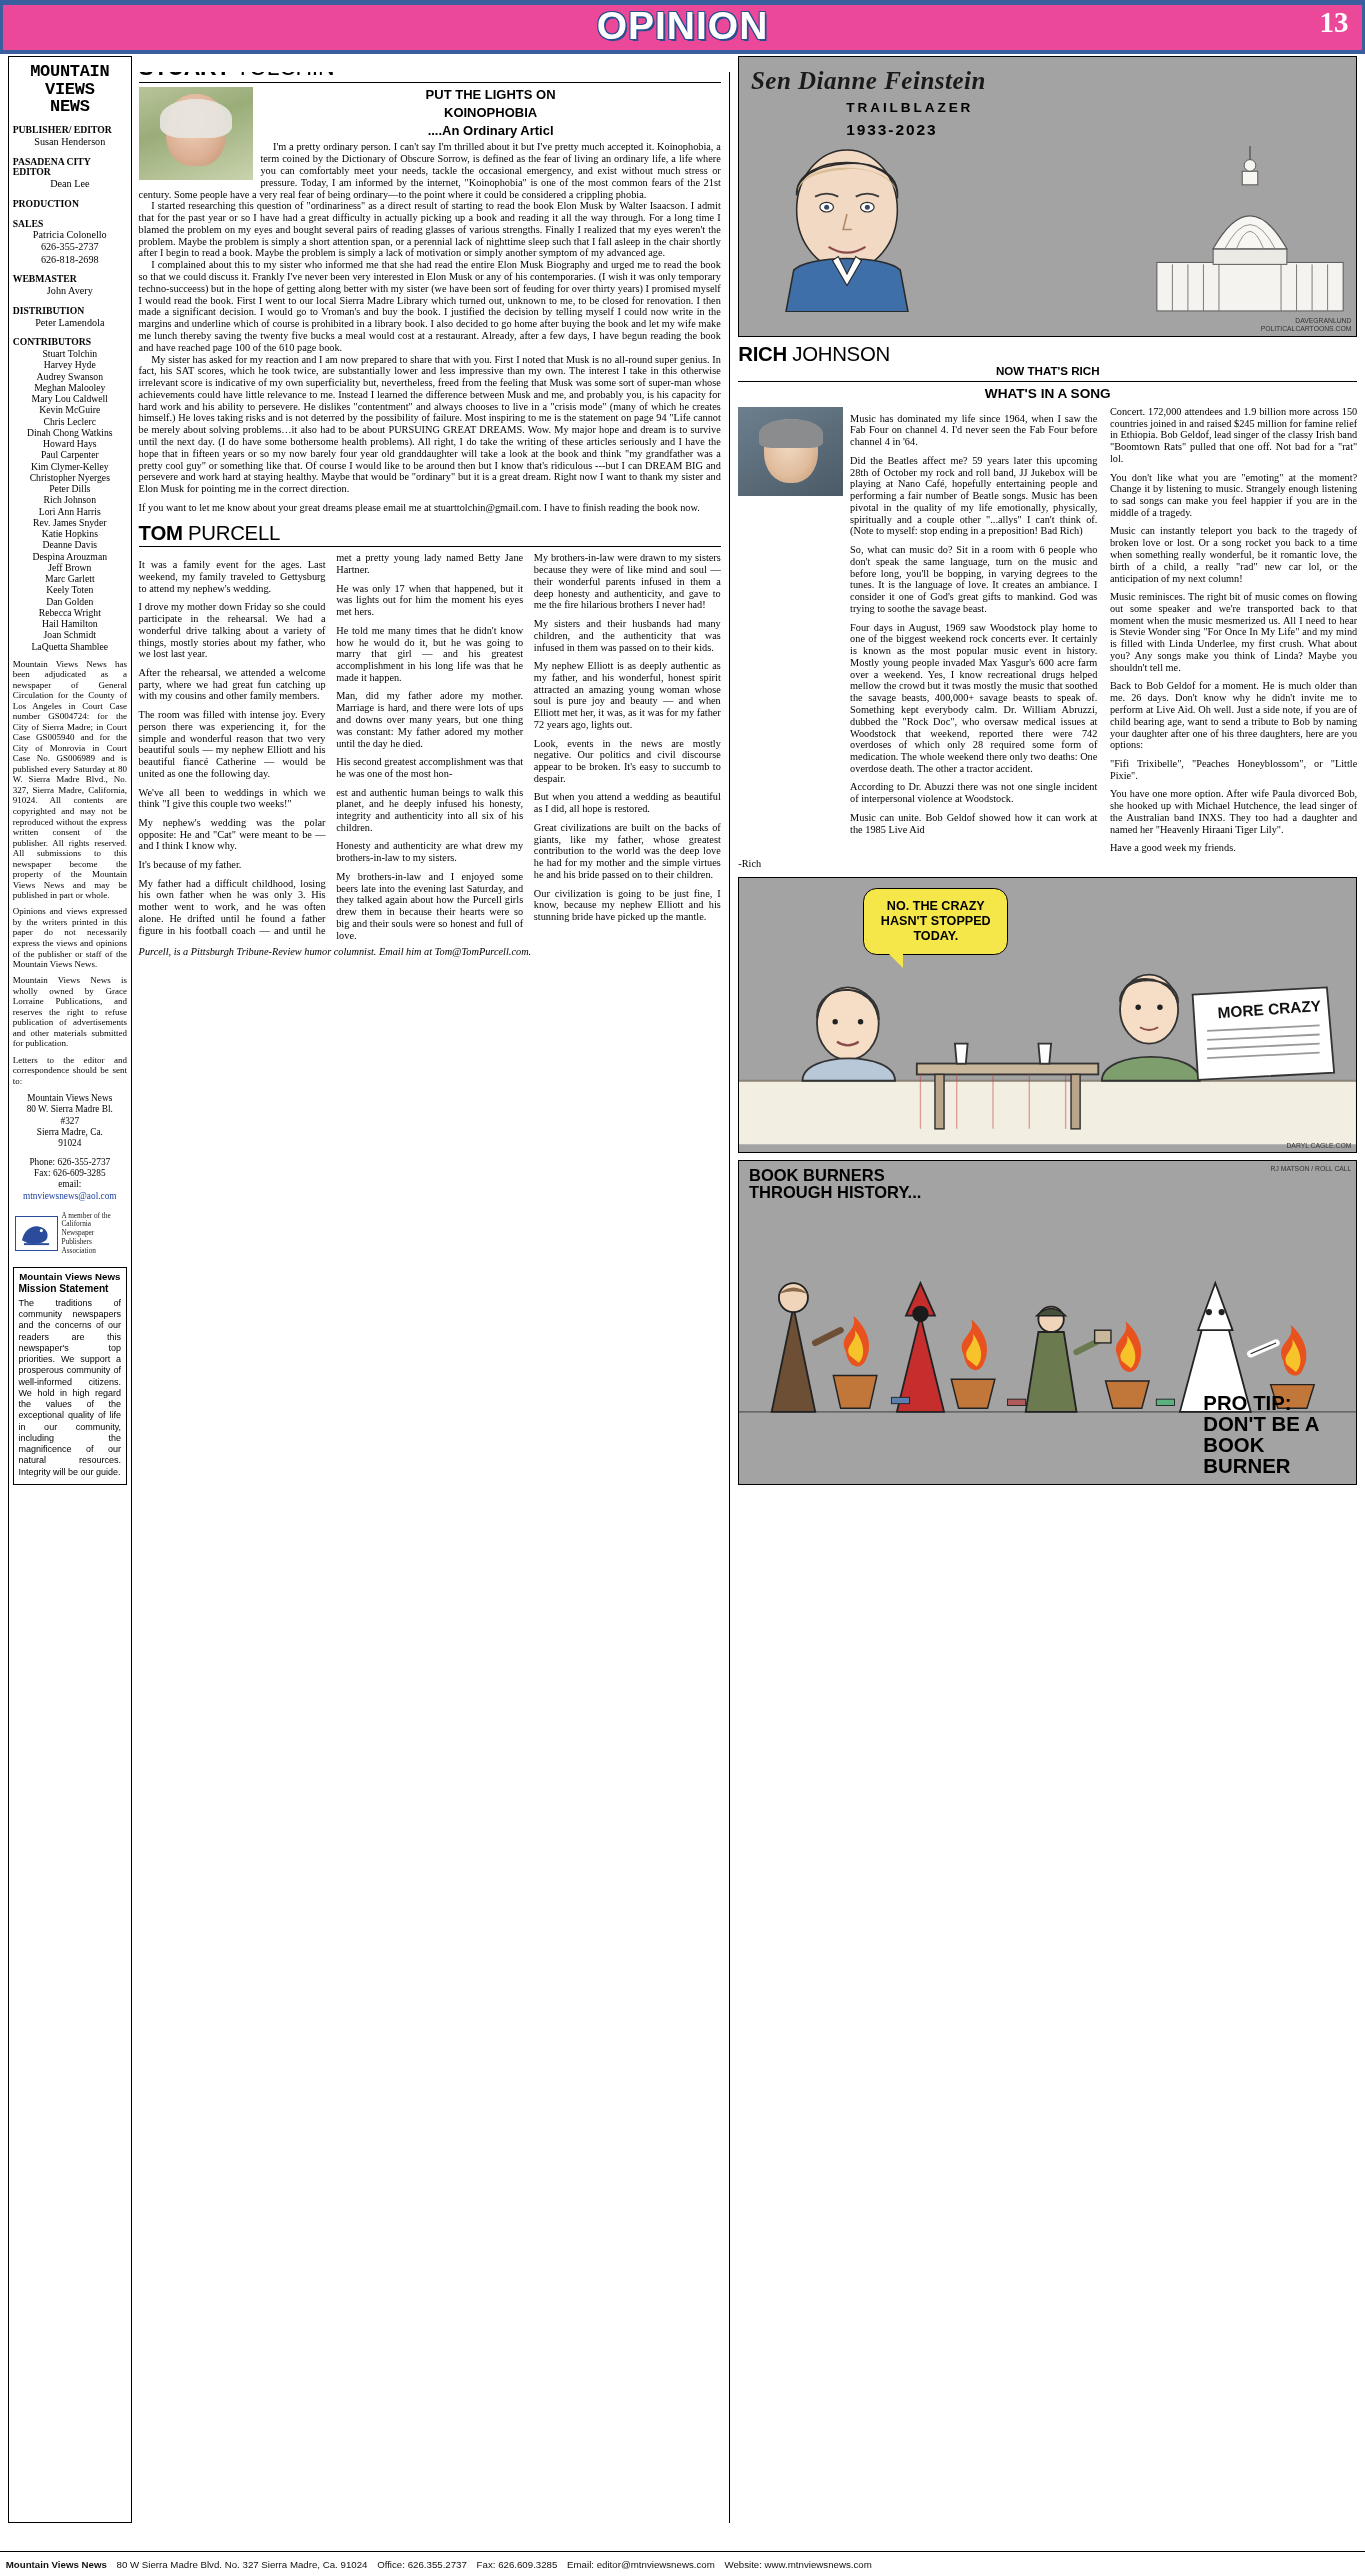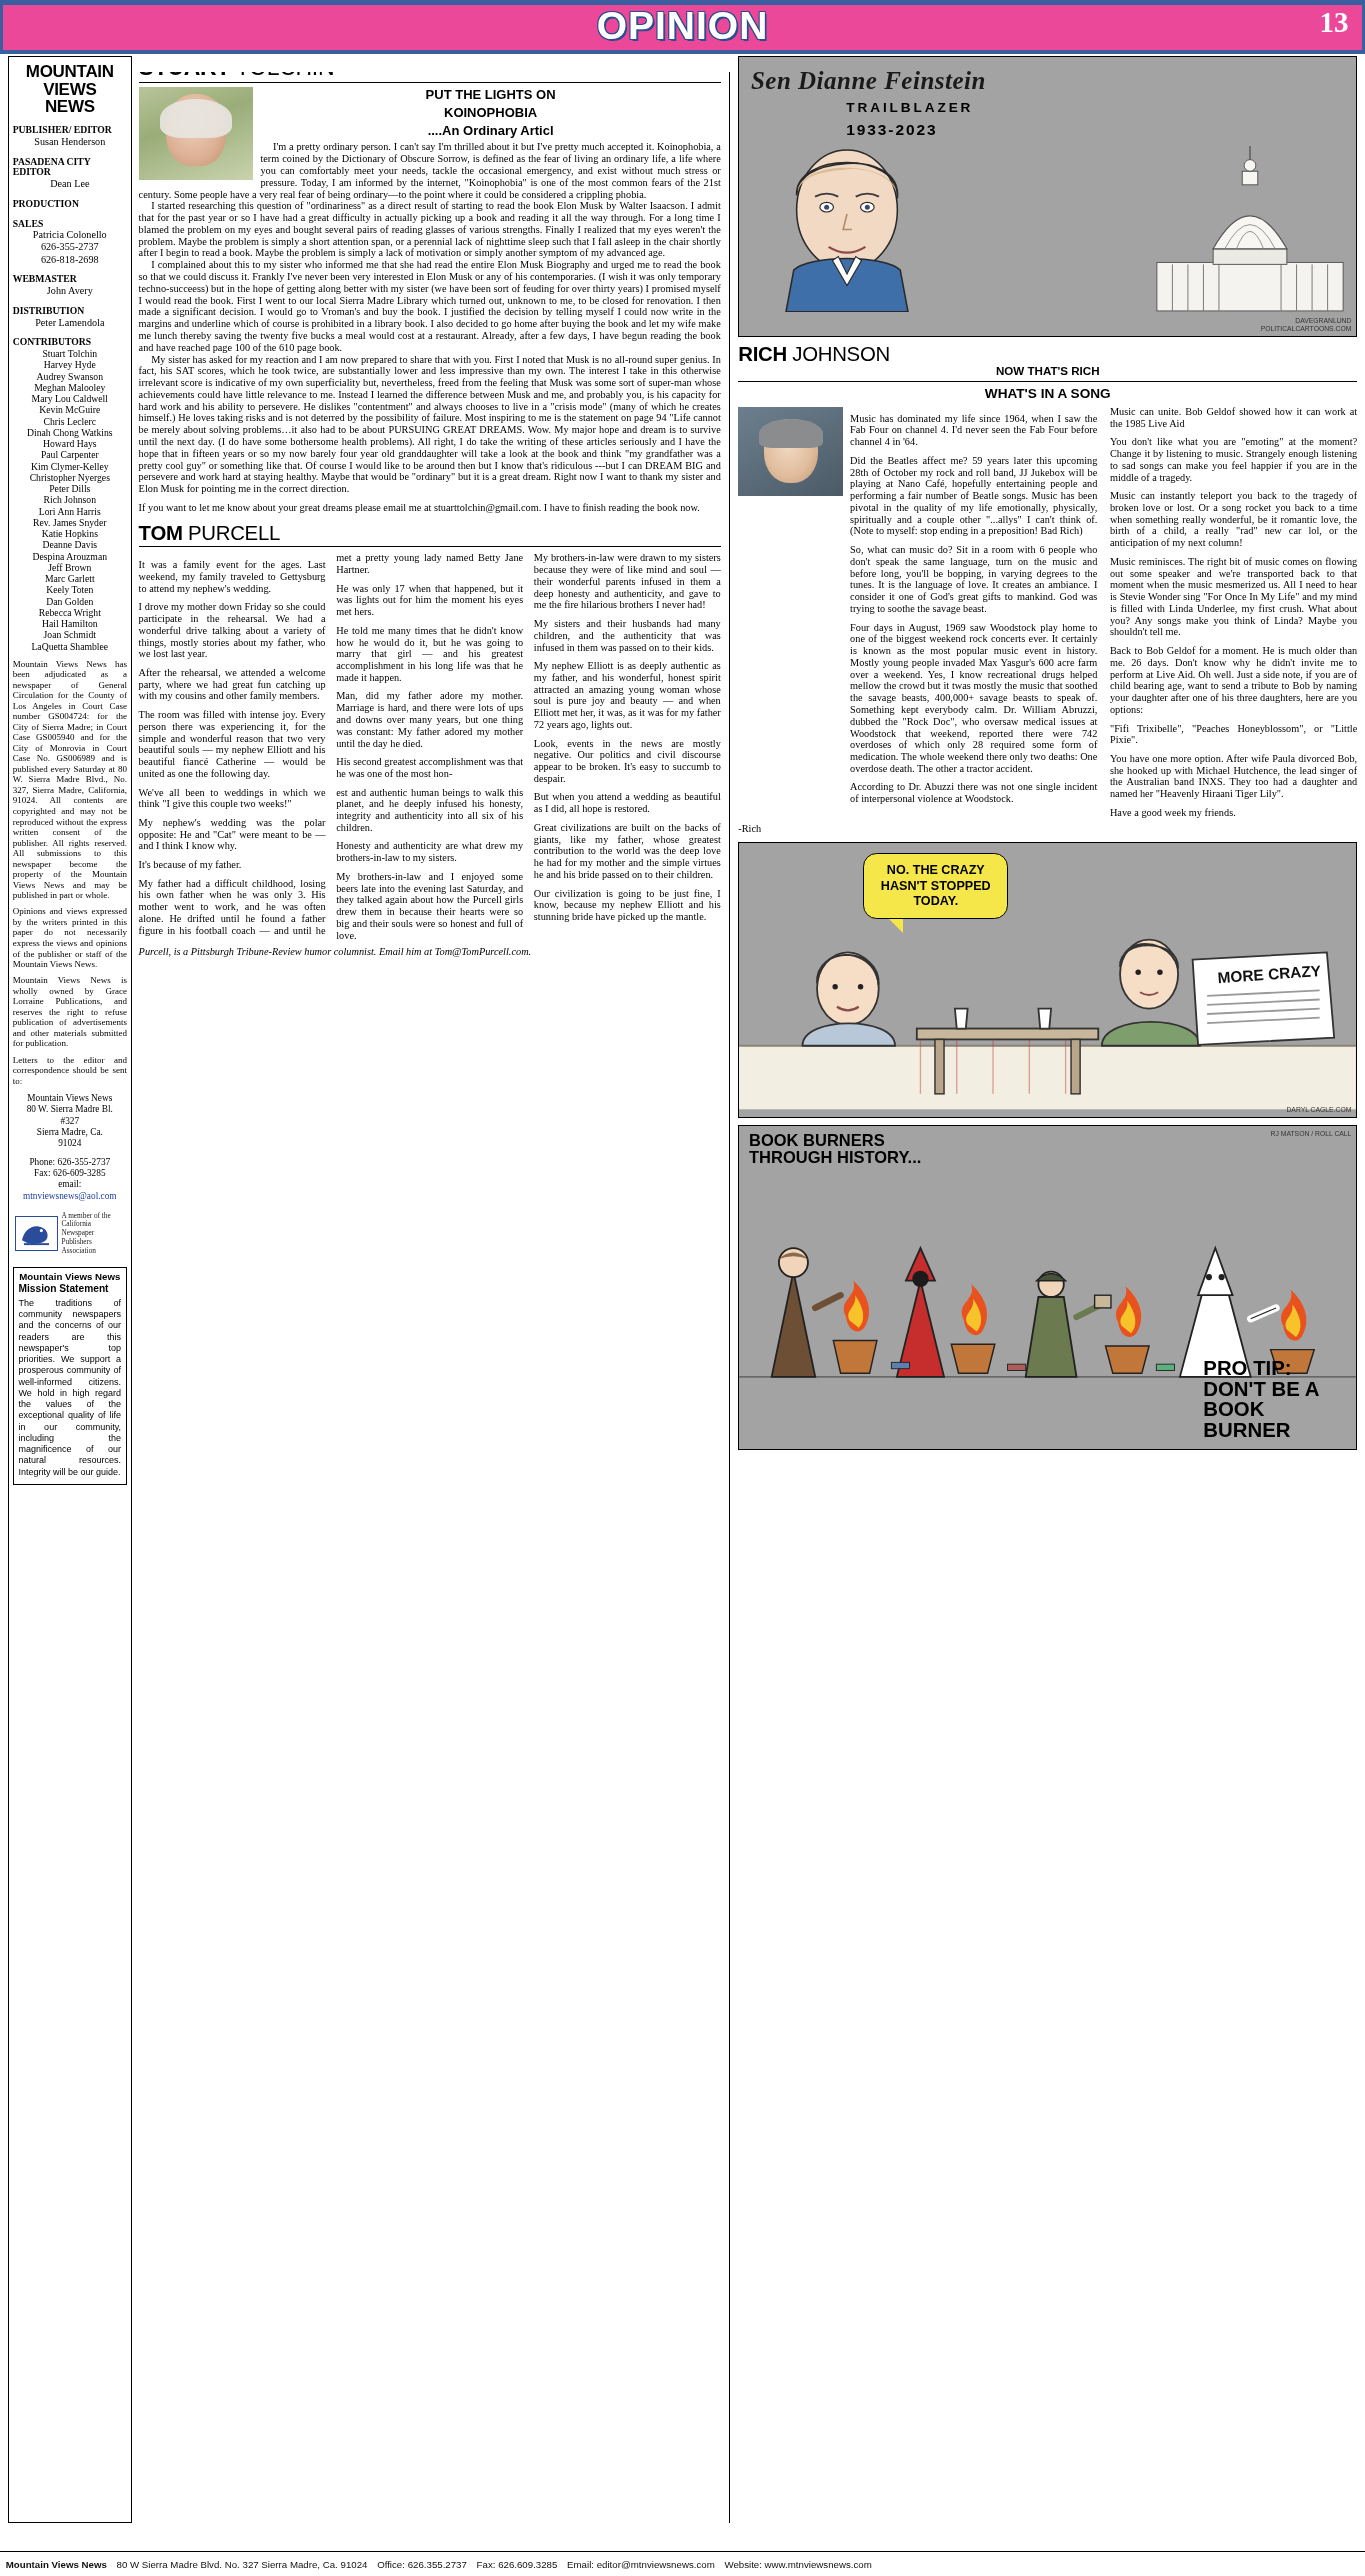--- a/index.html
+++ b/index.html
@@ -52,21 +52,21 @@
   
   .sidebar {
     width: 124px; flex: 0 0 124px;
     border: 1.9px solid #000;
     padding: 5.8px 3.9px 0 3.9px;
     font-size: 8.7px; line-height: 1.12;
     position: relative;
   }
   .sb-logo {
     text-align: center;
-    font-family: Liberation Sans, sans-serif;
+    font-family: Liberation Mono, monospace;
     font-weight: bold; font-size: 17px; line-height: 1.05;
     letter-spacing: -0.3px;
     margin-bottom: 6.8px;
   }
   .sb-head {
     text-align: left;
     font-family: Liberation Serif, serif;
     font-weight: bold; font-size: 9.7px;
     margin-top: 8.7px;
   }
@@ -541,20 +541,21 @@
           <div class="mug2-face"></div>
           <div class="mug2-hair"></div>
         </div>
         <div class="bt body-2col" id="johnson-body">
             <p class="noind space">Music has dominated my life since 1964, when I saw the Fab Four on channel 4. I'd never seen the Fab Four before channel 4 in '64.</p>
             <p class="noind space">Did the Beatles affect me? 59 years later this upcoming 28th of October my rock and roll band, JJ Jukebox will be playing at Nano Café, hopefully entertaining people and performing a fair number of Beatle songs. Music has been pivotal in the quality of my life emotionally, physically, spiritually and a couple other "...allys" I can't think of. (Note to myself: stop ending in a preposition! Bad Rich)</p>
             <p class="noind space">So, what can music do? Sit in a room with 6 people who don't speak the same language, turn on the music and before long, you'll be bopping, in varying degrees to the tunes. It is the language of love. It creates an ambiance. I consider it one of God's great gifts to mankind. God was trying to soothe the savage beast.</p>
             <p class="noind space">Four days in August, 1969 saw Woodstock play home to one of the biggest weekend rock concerts ever.  It certainly is known as the most popular music event in history. Mostly young people invaded Max Yasgur's 600 acre farm over a weekend. Yes, I know recreational drugs helped mellow the crowd but it twas mostly the music that soothed the savage beasts, 400,000+ savage beasts to speak of. Something kept everybody calm. Dr. William Abruzzi, dubbed the "Rock Doc", who oversaw medical issues at Woodstock that weekend, reported there were 742 overdoses of which only 28 required some form of medication. The whole weekend there only two deaths: One overdose death. The other a tractor accident.</p>
             <p class="noind space">According to Dr. Abuzzi there was not one single incident of interpersonal violence at Woodstock.</p>
             <p class="noind space">Music can unite. Bob Geldof showed how it can work at the 1985 Live Aid</p>
+            <p class="noind space">Concert. 172,000 attendees and 1.9 billion more across 150 countries joined in and raised $245 million for famine relief in Ethiopia. Bob Geldof, lead singer of the classy Irish band "Boomtown Rats" pulled that one off. Not bad for a "rat" lol.</p>
             <p class="noind space">You don't like what you are "emoting" at the moment? Change it by listening to music. Strangely enough listening to sad songs can make you feel happier if you are in the middle of a tragedy.</p>
             <p class="noind space">Music can instantly teleport you back to the tragedy of broken love or lost. Or a song rocket you back to a time when something really wonderful, be it romantic love, the birth of a child, a really "rad" new car lol, or the anticipation of my next column!</p>
             <p class="noind space">Music reminisces. The right bit of music comes on flowing out some speaker and we're transported back to that moment when the music mesmerized us. All I need to hear is Stevie Wonder sing "For Once In My Life" and my mind is filled with Linda Underlee, my first crush. What about you? Any songs make you think of Linda? Maybe you shouldn't tell me.</p>
             <p class="noind space">Back to Bob Geldof for a moment. He is much older than me. 26 days. Don't know why he didn't invite me to perform at Live Aid. Oh well. Just a side note, if you are of child bearing age, want to send a tribute to Bob by naming your daughter after one of his three daughters, here are you options:</p>
             <p class="noind space">"Fifi Trixibelle", "Peaches Honeyblossom", or "Little Pixie".</p>
             <p class="noind space">You have one more option. After wife Paula divorced Bob, she hooked up with Michael Hutchence, the lead singer of the Australian band INXS. They too had a daughter and named her "Heavenly Hiraani Tiger Lily".</p>
             <p class="noind space">Have a good week my friends.</p>
           </div>
       </div>
       <div class="bt" style="margin-top:3.9px;">

